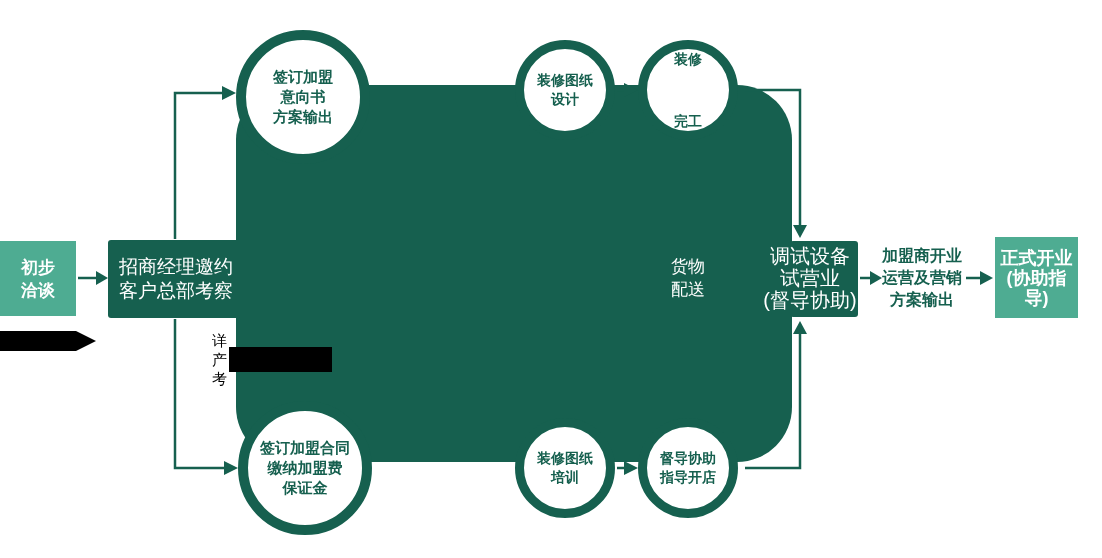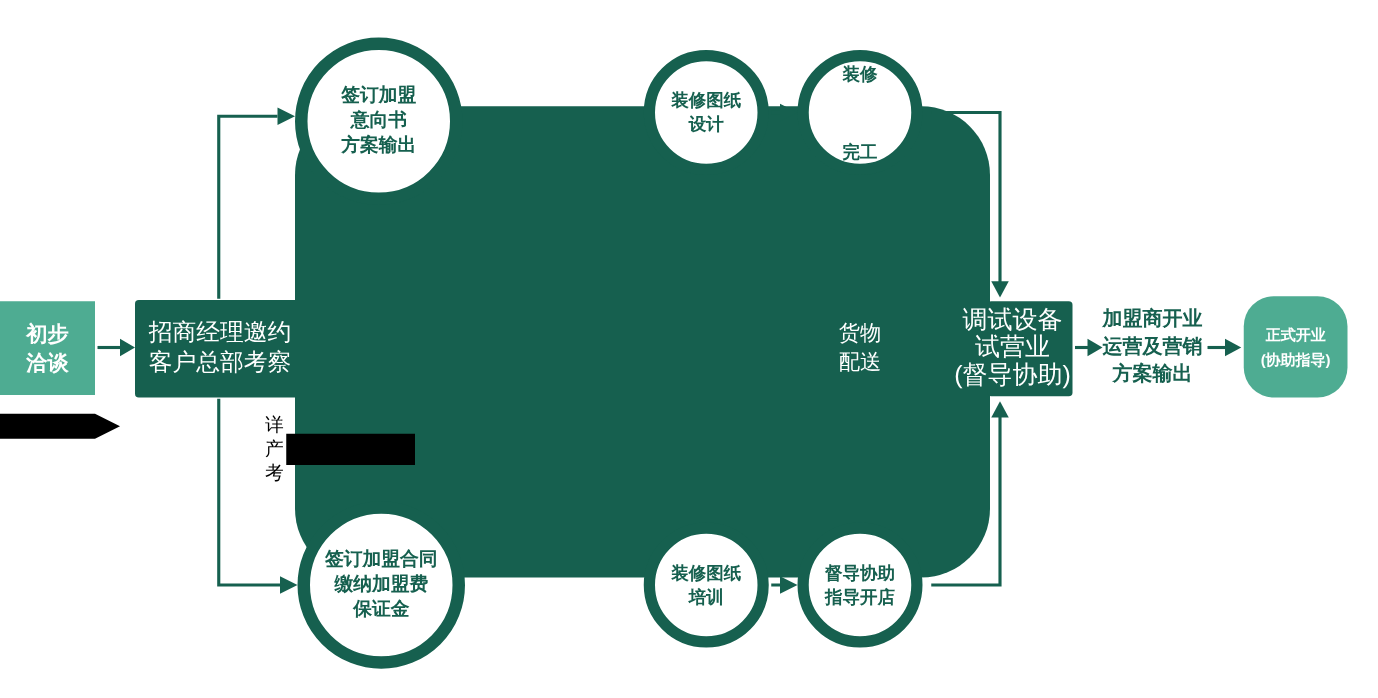--- a/index.html
+++ b/index.html
@@ -97,21 +97,21 @@
     <span class="ln">督导协助</span>
     <span class="ln">指导开店</span>
   </div>
 
   <div class="abs dtext" style="left:864px;top:245px;width:116px;height:66px;font-size:16px;line-height:22px;">
     <span class="ln">加盟商开业</span>
     <span class="ln">运营及营销</span>
     <span class="ln">方案输出</span>
   </div>
 
-  <div class="abs teal-box" style="left:995px;top:237px;width:83px;height:81px;font-size:12px;line-height:20px;border-radius:24px;">
+  <div class="abs teal-box" style="left:995px;top:237px;width:83px;height:81px;font-size:18px;line-height:20px;">
     <span class="ln">正式开业</span>
     <span class="ln">(协助指导)</span>
   </div>
 
   <div class="abs frag" style="left:212px;top:331px;width:24px;">
     <span class="ln">详</span>
     <span class="ln">产</span>
     <span class="ln">考</span>
   </div>
 

